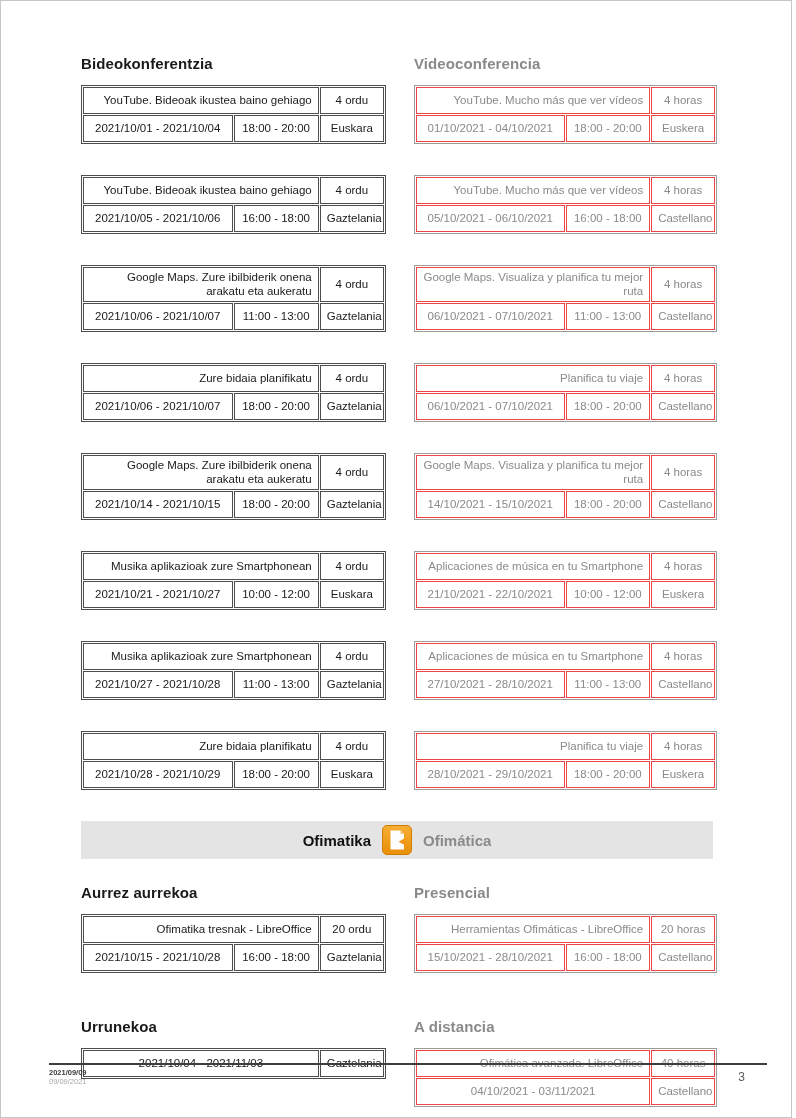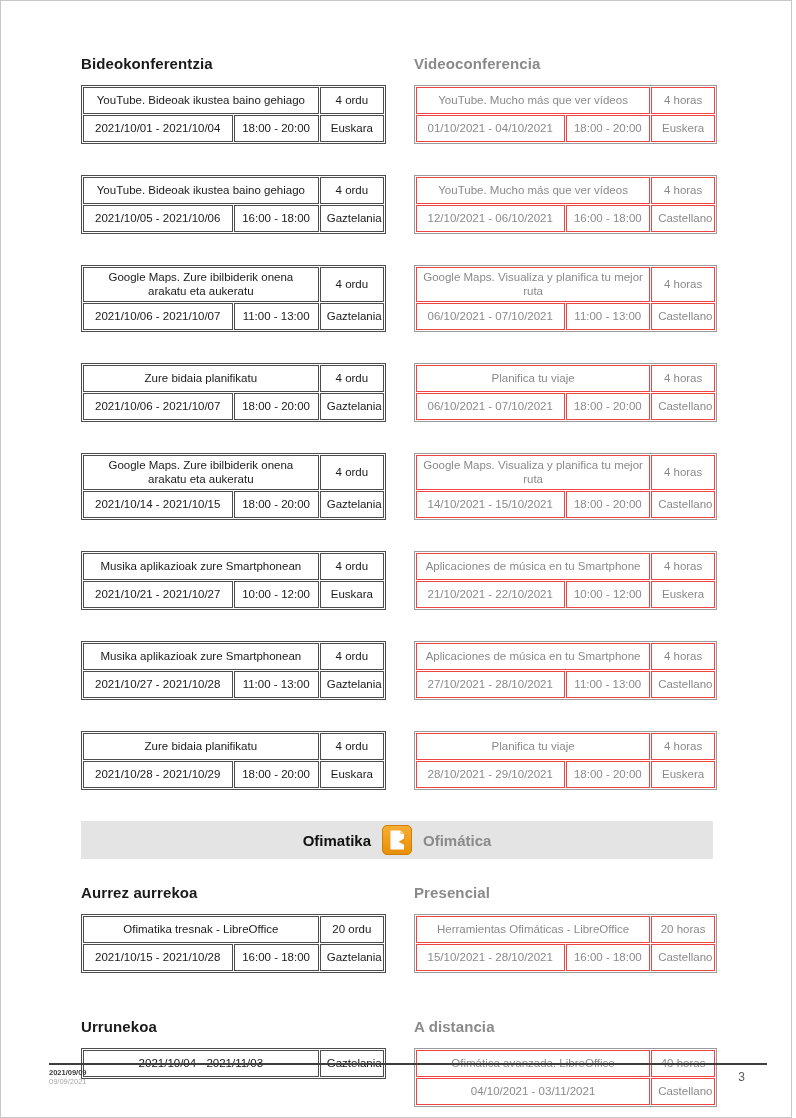--- a/index.html
+++ b/index.html
@@ -22,21 +22,21 @@
   .h-es { color:#8a8a8a; }
 
   
   table.ctable { width:100%; table-layout:fixed; border-collapse:separate; border-spacing:1px; }
   table.eu-t { border:1px solid #4d4d4d; color:#1a1a1a; }
   table.eu-t td { border:1px solid #4d4d4d; }
   table.es-t { border:1px solid #9b9b9b; color:#8a8a8a; }
   table.es-t td { border:1px solid #ef4444; }
   .ctable td { padding:3px 6px; font-size:11.5px; line-height:13.5px; vertical-align:middle; height:19px; overflow:hidden; }
   .cc { text-align:center; }
-  .tl { text-align:center; }
+  .tl { text-align:right; }
   col.col-date { width:50%; }
   col.col-time { width:28.5%; }
   col.col-lang { width:21.5%; }
 
   
   .band {
     height:38px; background:#e4e4e4;
     display:flex; align-items:center; justify-content:center; gap:11px;
     margin:22px 0 25px 0;
   }
@@ -128,21 +128,21 @@
             <col class="col-date">
             <col class="col-time">
             <col class="col-lang">
           </colgroup>
         <tbody>
         <tr>
           <td class="tl" colspan="2">YouTube. Mucho más que ver vídeos</td>
           <td class="cc">4 horas</td>
         </tr>
         <tr>
-          <td class="cc">12/10/2021 - 06/10/2021</td>
+          <td class="cc">05/10/2021 - 06/10/2021</td>
           <td class="cc">16:00 - 18:00</td>
           <td class="cc">Castellano</td>
         </tr>
         </tbody>
       </table>
     </div>
 
     <div class="pair tables">
       <table class="ctable eu-t">
         <colgroup>

